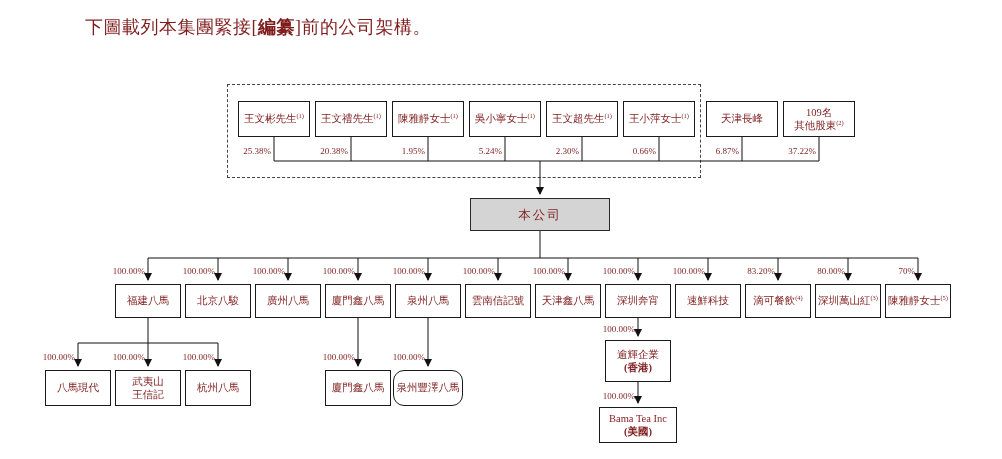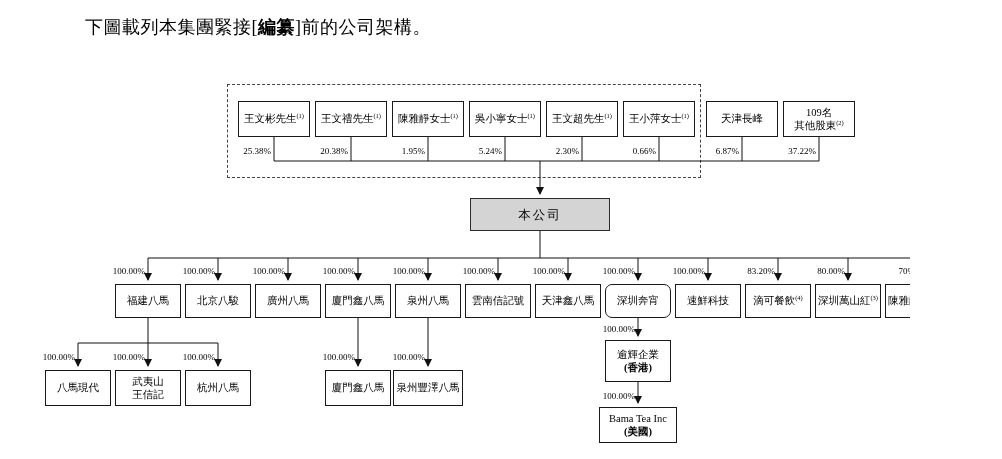--- a/index.html
+++ b/index.html
@@ -1,18 +1,18 @@
 <!DOCTYPE html>
 <html><head>
 <meta charset="utf-8">
 <style>
   html,body{margin:0;padding:0;background:#ffffff;}
   .page{
     position:relative;width:910px;height:459px;background:#fff;
-    font-family:"Liberation Serif","DejaVu Serif",serif;color:#000000;overflow:hidden;
+    font-family:"Liberation Serif","DejaVu Serif",serif;color:#7f1d1d;overflow:hidden;padding-left:45px;
   }
   .intro{position:absolute;left:85px;top:15px;font-size:18px;letter-spacing:.5px;white-space:nowrap;}
   .intro .em{font-weight:bold;}
   .box{
     position:absolute;border:1px solid #1a1a1a;background:#fff;box-sizing:border-box;
     display:flex;align-items:center;justify-content:center;text-align:center;
     font-size:10.5px;line-height:1.28;
   }
   .box sup{font-size:6.5px;line-height:0;vertical-align:super;}
   .parent{background:#d4d4d4;border-color:#2a2a2a;font-size:12.5px;letter-spacing:2px;}
@@ -122,21 +122,21 @@
   </div>
   <div class="box" style="left:325px;top:284px;width:66px;height:34px;">
     <span><span>廈門鑫八馬</span><sup></sup></span>
   </div>
   <div class="box" style="left:465px;top:284px;width:66px;height:34px;text-align:right;">
     <span><span>雲南信記號</span><sup></sup></span>
   </div>
   <div class="box" style="left:535px;top:284px;width:66px;height:34px;">
     <span><span>天津鑫八馬</span><sup></sup></span>
   </div>
-  <div class="box" style="left:605px;top:284px;width:66px;height:34px;border-radius:7px;">
+  <div class="box" style="left:605px;top:284px;width:66px;height:34px;">
     <span><span>深圳奔宵</span><sup></sup></span>
   </div>
   <div class="box" style="left:675px;top:284px;width:66px;height:34px;">
     <span><span>速鮮科技</span><sup></sup></span>
   </div>
   <div class="box" style="left:745px;top:284px;width:66px;height:34px;">
     <span><span>滴可餐飲</span><sup>(4)</sup></span>
   </div>
   <div class="box" style="left:815px;top:284px;width:66px;height:34px;">
     <span><span>深圳萬山紅</span><sup>(3)</sup></span>
@@ -167,21 +167,21 @@
   <div class="box" style="left:185px;top:370px;width:66px;height:36px;">
     <span>杭州八馬</span>
   </div>
   <div class="pct" style="left:21px;top:352px;">100.00%</div>
   <div class="pct" style="left:91px;top:352px;">100.00%</div>
   <div class="pct" style="left:161px;top:352px;">100.00%</div>
 
   <div class="box" style="left:325px;top:370px;width:66px;height:36px;">
     <span>廈門鑫八馬</span>
   </div>
-  <div class="box" style="left:393px;top:370px;width:70px;height:36px;">
+  <div class="box" style="left:393px;top:370px;width:70px;height:36px;border-radius:11px;">
     <span>泉州豐澤八馬</span>
   </div>
   <div class="pct" style="left:301px;top:352px;">100.00%</div>
   <div class="pct" style="left:371px;top:352px;">100.00%</div>
 
   <div class="box" style="left:605px;top:340px;width:66px;height:42px;">
     <span><span>逾輝企業</span><br><span class="itbold">(香港)</span></span>
   </div>
   <div class="pct" style="left:581px;top:324px;">100.00%</div>
 

